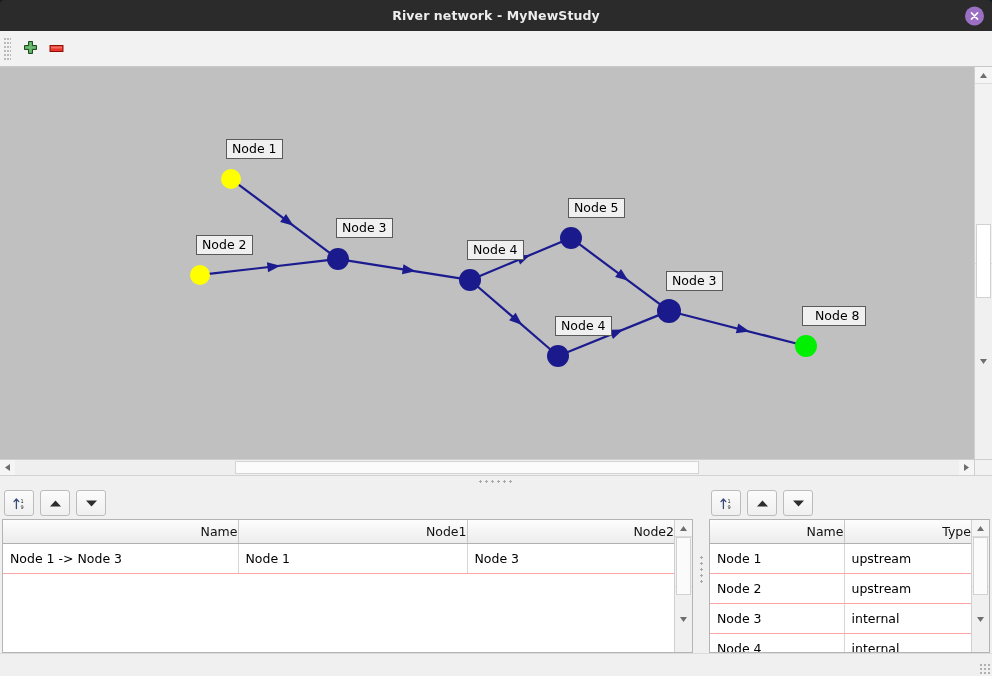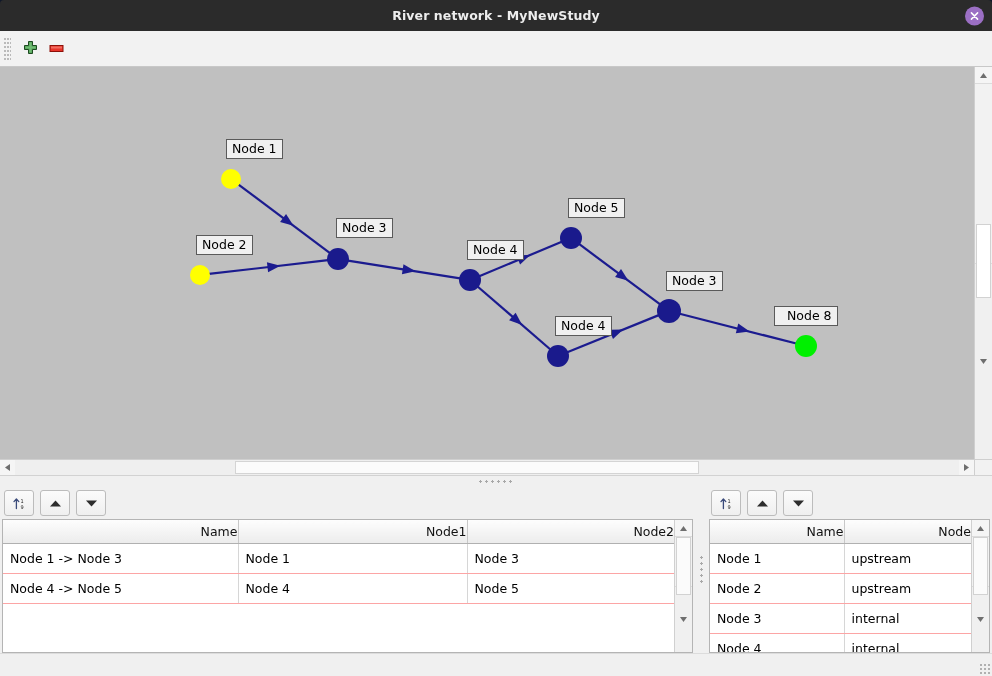--- a/index.html
+++ b/index.html
@@ -324,21 +324,21 @@
           </g>
       </svg>
       <div id="labels-layer">
           <div class="node-label" style="left: 226px; top: 72px;">Node 1</div>
           <div class="node-label" style="left: 196px; top: 168px;">Node 2</div>
           <div class="node-label" style="left: 336px; top: 151px;">Node 3</div>
           <div class="node-label" style="left: 467px; top: 173px;">Node 4</div>
           <div class="node-label" style="left: 568px; top: 131px;">Node 5</div>
           <div class="node-label" style="left: 555px; top: 249px;">Node 4</div>
           <div class="node-label" style="left: 666px; top: 204px;">Node 3</div>
-          <div class="node-label" style="left: 774px; top: 239px; padding-left: 12px;">Node 8</div>
+          <div class="node-label" style="left: 802px; top: 239px; padding-left: 12px;">Node 8</div>
         </div>
     </div>
 
     <div class="vscroll">
       <div class="sb-btn">
         <svg width="9" height="7" viewBox="0 0 9 7">
             <path d="M4.5 1 L8 6 L1 6 Z" fill="#6e6e6e"></path>
           </svg>
       </div>
       <div class="sb-track">
@@ -409,25 +409,20 @@
                   <th>Name</th>
                   <th>Node1</th>
                   <th>Node2</th>
                 </tr>
               </thead>
             <tbody id="reach-body">
                 <tr>
                   <td>Node 1 -&gt; Node 3</td>
                   <td>Node 1</td>
                   <td>Node 3</td>
-                </tr>
-                <tr>
-                  <td>Node 4 -&gt; Node 5</td>
-                  <td>Node 4</td>
-                  <td>Node 5</td>
                 </tr>
               </tbody>
           </table>
         </div>
         <div class="vscroll" style="border-left:1px solid #d0d0d0;">
           <div class="sb-btn">
             <svg width="9" height="7" viewBox="0 0 9 7">
                 <path d="M4.5 1 L8 6 L1 6 Z" fill="#6e6e6e"></path>
               </svg>
           </div>
@@ -471,21 +466,21 @@
       <div class="table-outer">
         <div class="table-scrollarea">
           <table class="grid">
             <colgroup>
                 <col style="width:134px">
                 <col>
               </colgroup>
             <thead>
                 <tr id="node-head">
                   <th>Name</th>
-                  <th>Node</th>
+                  <th>Type</th>
                 </tr>
               </thead>
             <tbody id="node-body">
                 <tr>
                   <td>Node 1</td>
                   <td>upstream</td>
                 </tr>
                 <tr>
                   <td>Node 2</td>
                   <td>upstream</td>

